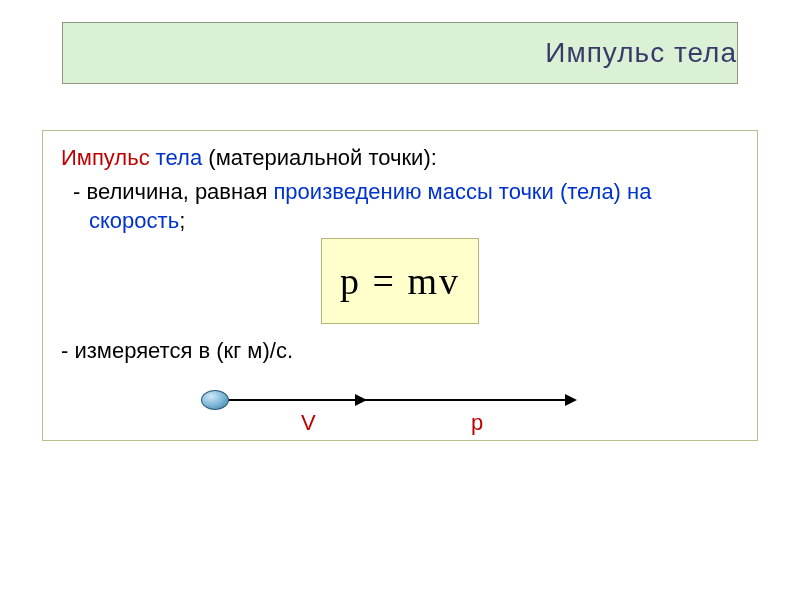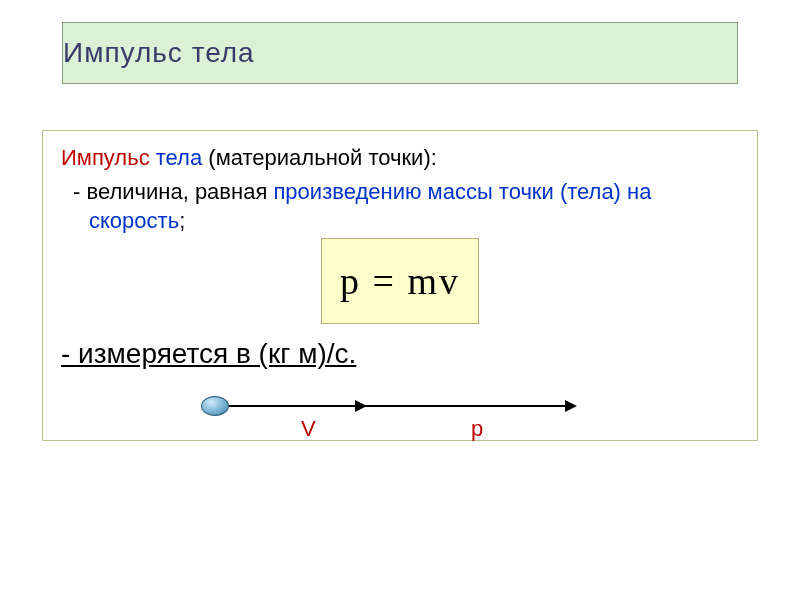--- a/index.html
+++ b/index.html
@@ -14,21 +14,21 @@
   .title-box {
     position: absolute;
     top: 22px;
     left: 62px;
     width: 676px;
     height: 62px;
     background: #daf1d5;
     border: 1px solid #8a9a7a;
     display: flex;
     align-items: center;
-    justify-content: flex-start;
+    justify-content: flex-end;
   }
   .title-text {
     font-size: 28px;
     color: #3a3a6a;
     letter-spacing: 1px;
   }
   .content-box {
     position: absolute;
     top: 130px;
     left: 42px;
@@ -60,24 +60,23 @@
   .formula-box {
     background: #ffffcc;
     border: 1px solid #b5b57a;
     padding: 20px 18px;
     font-family: "Times New Roman", serif;
     font-size: 38px;
     color: #000;
     letter-spacing: 2px;
   }
   .units-line {
-    font-size: 28px;
+    font-size: 22px;
     color: #000;
     margin: 10px 0 22px 0;
-    text-decoration: underline;
   }
   .vector-line {
     font-size: 22px;
     color: #000;
     line-height: 1.35;
     margin-bottom: 18px;
   }
   .indent { padding-left: 36px; display: block; }
   .diagram {
     position: relative;

